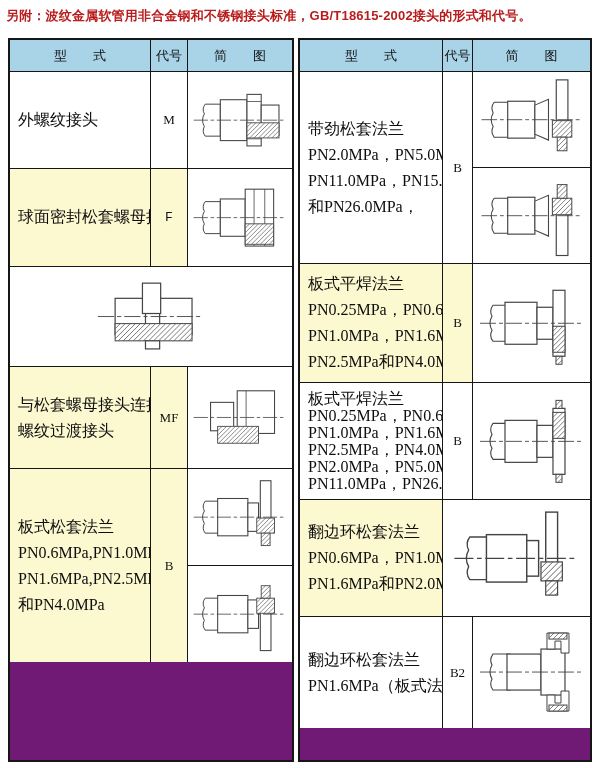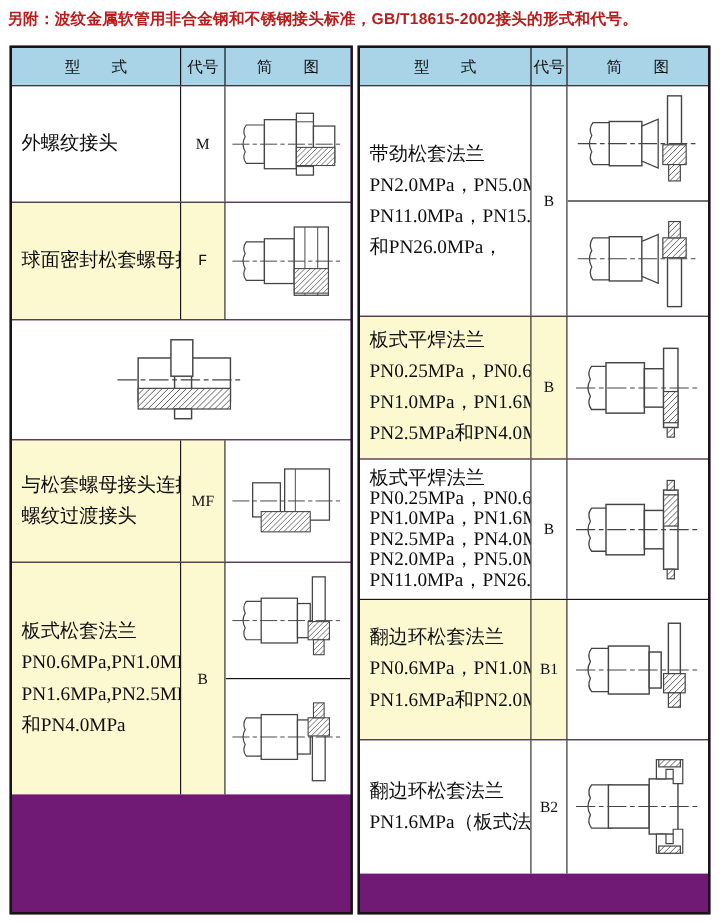--- a/index.html
+++ b/index.html
@@ -366,21 +366,20 @@
               </svg>
             </div>
           </div>
         </div>
         <div class="trow" style="height: 117px;">
           <div class="tc c-type hl">
             <div class="txt" style="line-height: 26px;">翻边环松套法兰
 PN0.6MPa，PN1.0MPa，
 PN1.6MPa和PN2.0MPa，</div>
           </div>
-          <div class="tc c-code hl">B1</div>
           <div class="tc c-diag">
             <div class="dwrap">
               <svg viewBox="0 0 110 90" preserveAspectRatio="xMidYMid meet">
                 <path d="M33 27 H16 Q12 32 15 38 Q11 45 15 52 Q12 58 16 63 H33 Z" fill="#fff" stroke="#444444" stroke-width="1.1"></path>
                 <rect x="30" y="25" width="34" height="40" fill="#fff" stroke="#444444" stroke-width="1.2"></rect>
                 <rect x="64" y="30" width="10" height="30" fill="#fff" stroke="#444444" stroke-width="1.2"></rect>
                 <rect x="80" y="6" width="10" height="58" fill="#fff" stroke="#444444" stroke-width="1.2"></rect>
                 <rect x="76" y="48" width="18" height="16" fill="#fff" stroke="#444444" stroke-width="1"></rect>
                 <line x1="76" y1="53" x2="81" y2="48" stroke="#444444" stroke-width="0.7"></line>
                 <line x1="76" y1="58" x2="86" y2="48" stroke="#444444" stroke-width="0.7"></line>

